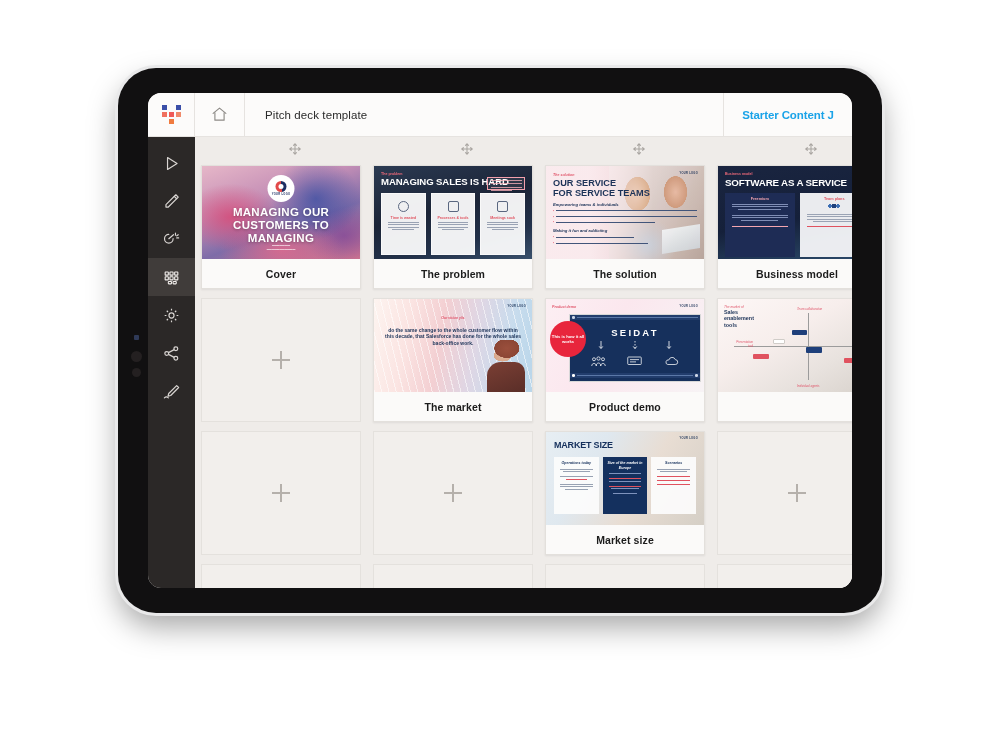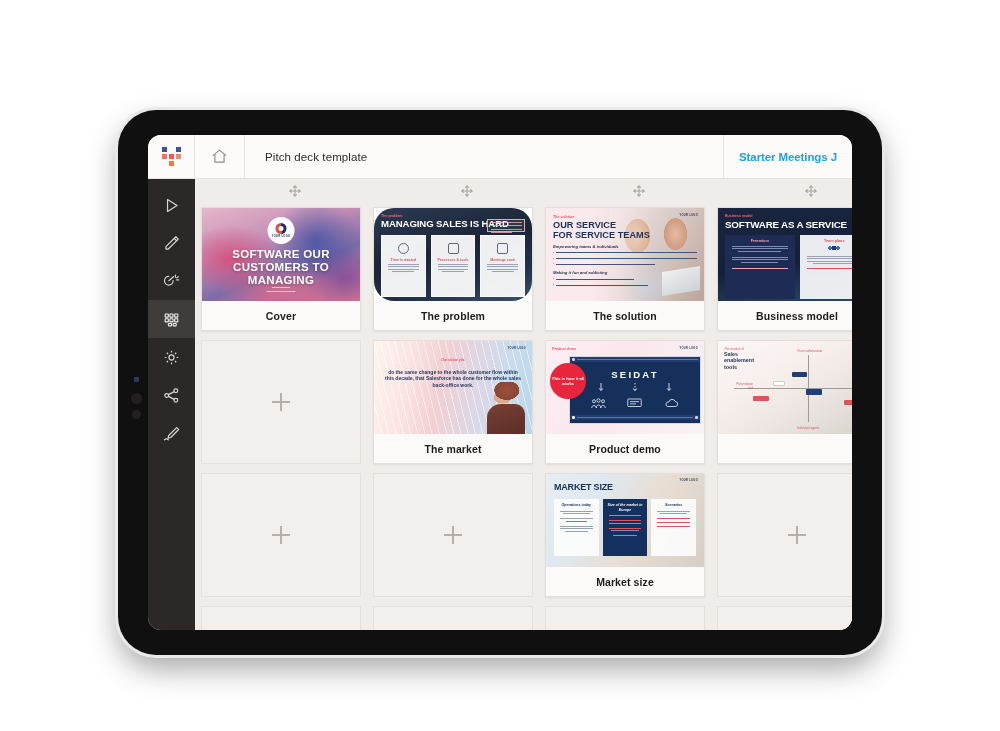--- a/index.html
+++ b/index.html
@@ -11,21 +11,20 @@
   }
 
   
   #tablet-device {
     position: absolute;
     left: 118px; top: 68px;
     width: 764px; height: 545px;
     background: #111011;
     border-radius: 38px;
     box-shadow: 0 0 0 3px #e9e9ea, 0 14px 30px rgba(0,0,0,.35);
-    margin-top: 42px;
   }
   #device-screen {
     position: absolute;
     left: 30px; top: 25px;
     width: 704px; height: 495px;
     background: #f4f2f1;
     border-radius: 13px;
     overflow: hidden;
   }
   .bezel-dot {
@@ -154,21 +153,21 @@
     text-align:center; color:#fff; font-weight:800;
     font-size:11.5px; line-height:13px; letter-spacing:.3px;
     text-shadow:0 1px 3px rgba(0,0,0,.3);
   }
   .cover-sub { position:absolute; left:0; right:0; bottom:7px; text-align:center;
     color:rgba(255,255,255,.75); font-size:2.6px; line-height:4px; }
 
   
   .s-problem { width:100%; height:100%;
     background: linear-gradient(165deg,#2b3a52 0%,#1b2437 45%,#22314a 75%,#39506b 100%);
-    position:relative; padding:6px 7px;border-radius:20px; }
+    position:relative; padding:6px 7px; }
   .sp-kicker { color:#f06a7a; font-size:3.6px; font-weight:700; }
   .sp-title { color:#fff; font-weight:800; font-size:9.6px; letter-spacing:-.1px; margin-top:1px; line-height:10px;}
   .sp-badge { position:absolute; right:7px; top:11px; width:38px; height:13px;
     border:.6px solid #f4a0ad; background:rgba(255,255,255,.07); }
   .sp-badge i { display:block; height:1px; background:rgba(255,180,190,.75); margin:2.2px 2.5px 0; }
   .sp-cards { display:flex; gap:5px; margin-top:6px; }
   .sp-card { flex:1; background:rgba(255,255,255,.93); height:62px; padding:4px 3px; text-align:center;
     border:.5px solid rgba(255,255,255,.6); }
   .sp-ico { width:11px; height:11px; margin:3px auto 4px; border:.8px solid #5a6780; border-radius:2px;
     position:relative; }
@@ -316,21 +315,21 @@
         <svg width="17" height="17" viewBox="0 0 24 24" fill="none" stroke="#8d8a86" stroke-width="1.6" stroke-linecap="round" stroke-linejoin="round">
           <path d="M3 10.5 12 3l9 7.5"></path>
             <path d="M5.5 9.5V20h13V9.5"></path>
         </svg>
       </div>
 
       <div id="deck-title-wrap">
         <span id="deck-title">Pitch deck template</span>
       </div>
 
-      <div id="starter-content-tab">Starter Meetings J</div>
+      <div id="starter-content-tab">Starter Content J</div>
     </div>
 
     <div id="tool-sidebar">
 
       <div class="tool-btn">
         <svg width="19" height="19" viewBox="0 0 24 24" fill="none" stroke="#d9d5d2" stroke-width="1.5" stroke-linejoin="round">
           <path d="M7 4.5 19 12 7 19.5z"></path>
         </svg>
       </div>
 
@@ -417,21 +416,21 @@
 
           <div class="slide-cell">
             <div class="slide-card">
               <div class="slide-thumb">
                 <div class="s-cover">
                   <div class="cover-logo">
                     <div class="cover-logo-mark"></div>
                     <div class="cover-logo-txt">YOUR LOGO</div>
                   </div>
                   <div class="cover-title">
-                    <div>SOFTWARE OUR</div>
+                    <div>MANAGING OUR</div>
                     <div>CUSTOMERS TO MANAGING</div>
                   </div>
                   <div class="cover-sub">
                     ▬▬▬▬▬▬▬<br>▬▬▬▬▬▬▬▬▬▬▬
                   </div>
                 </div>
               </div>
               <div class="slide-label">Cover</div>
             </div>
           </div>

